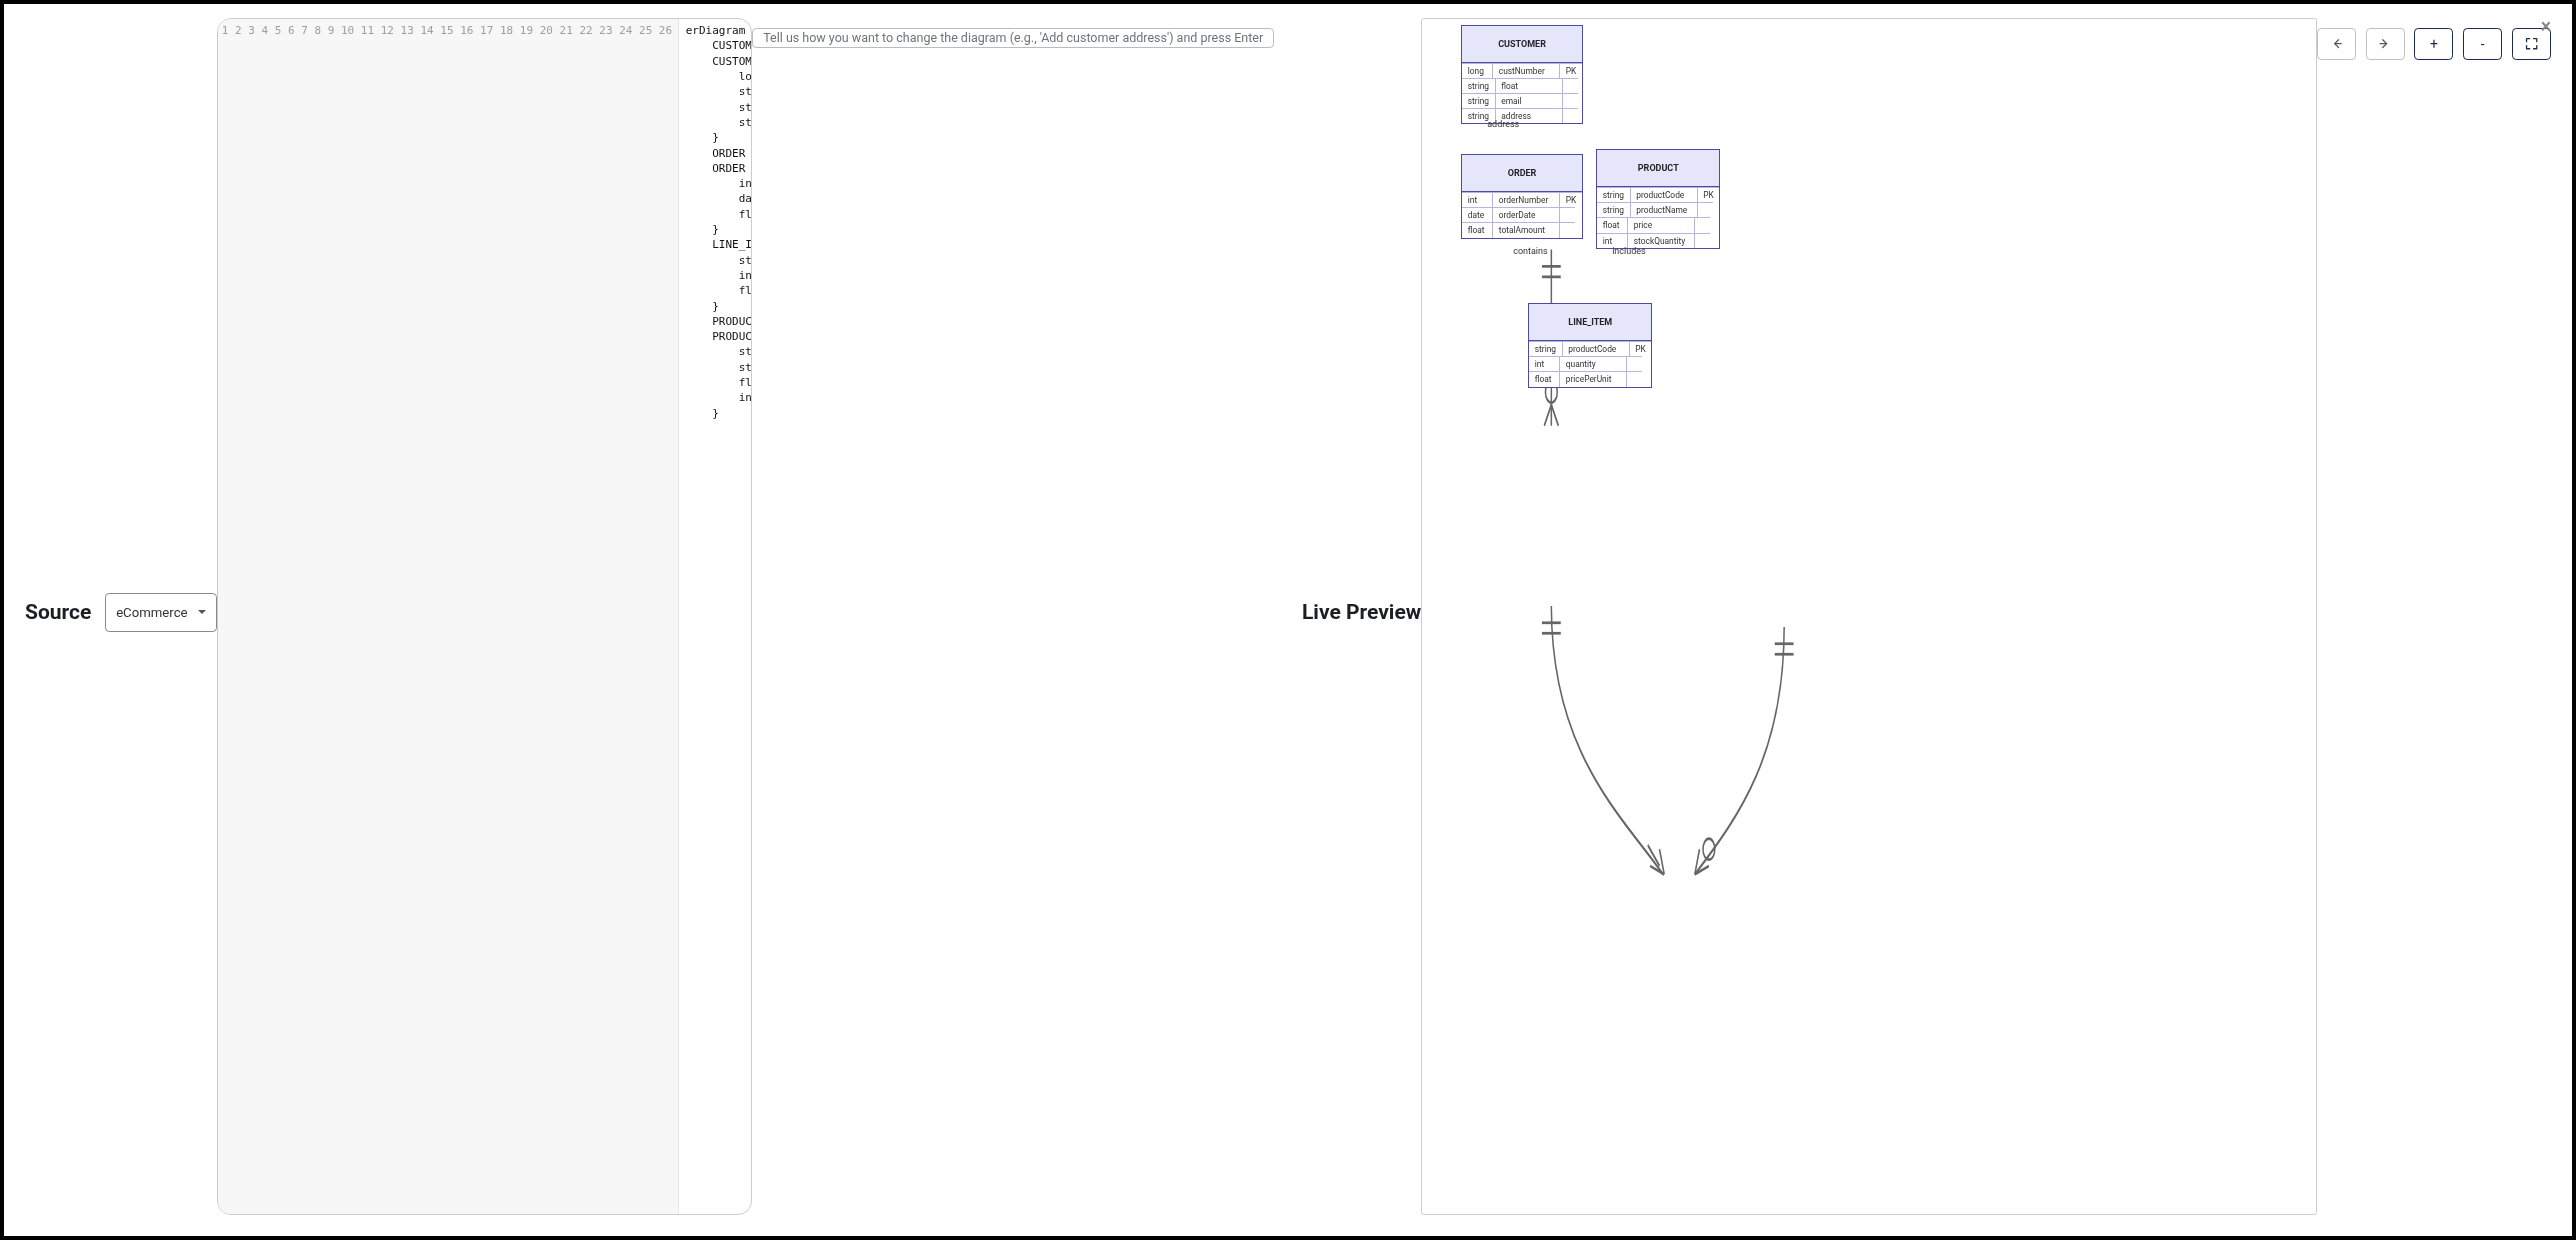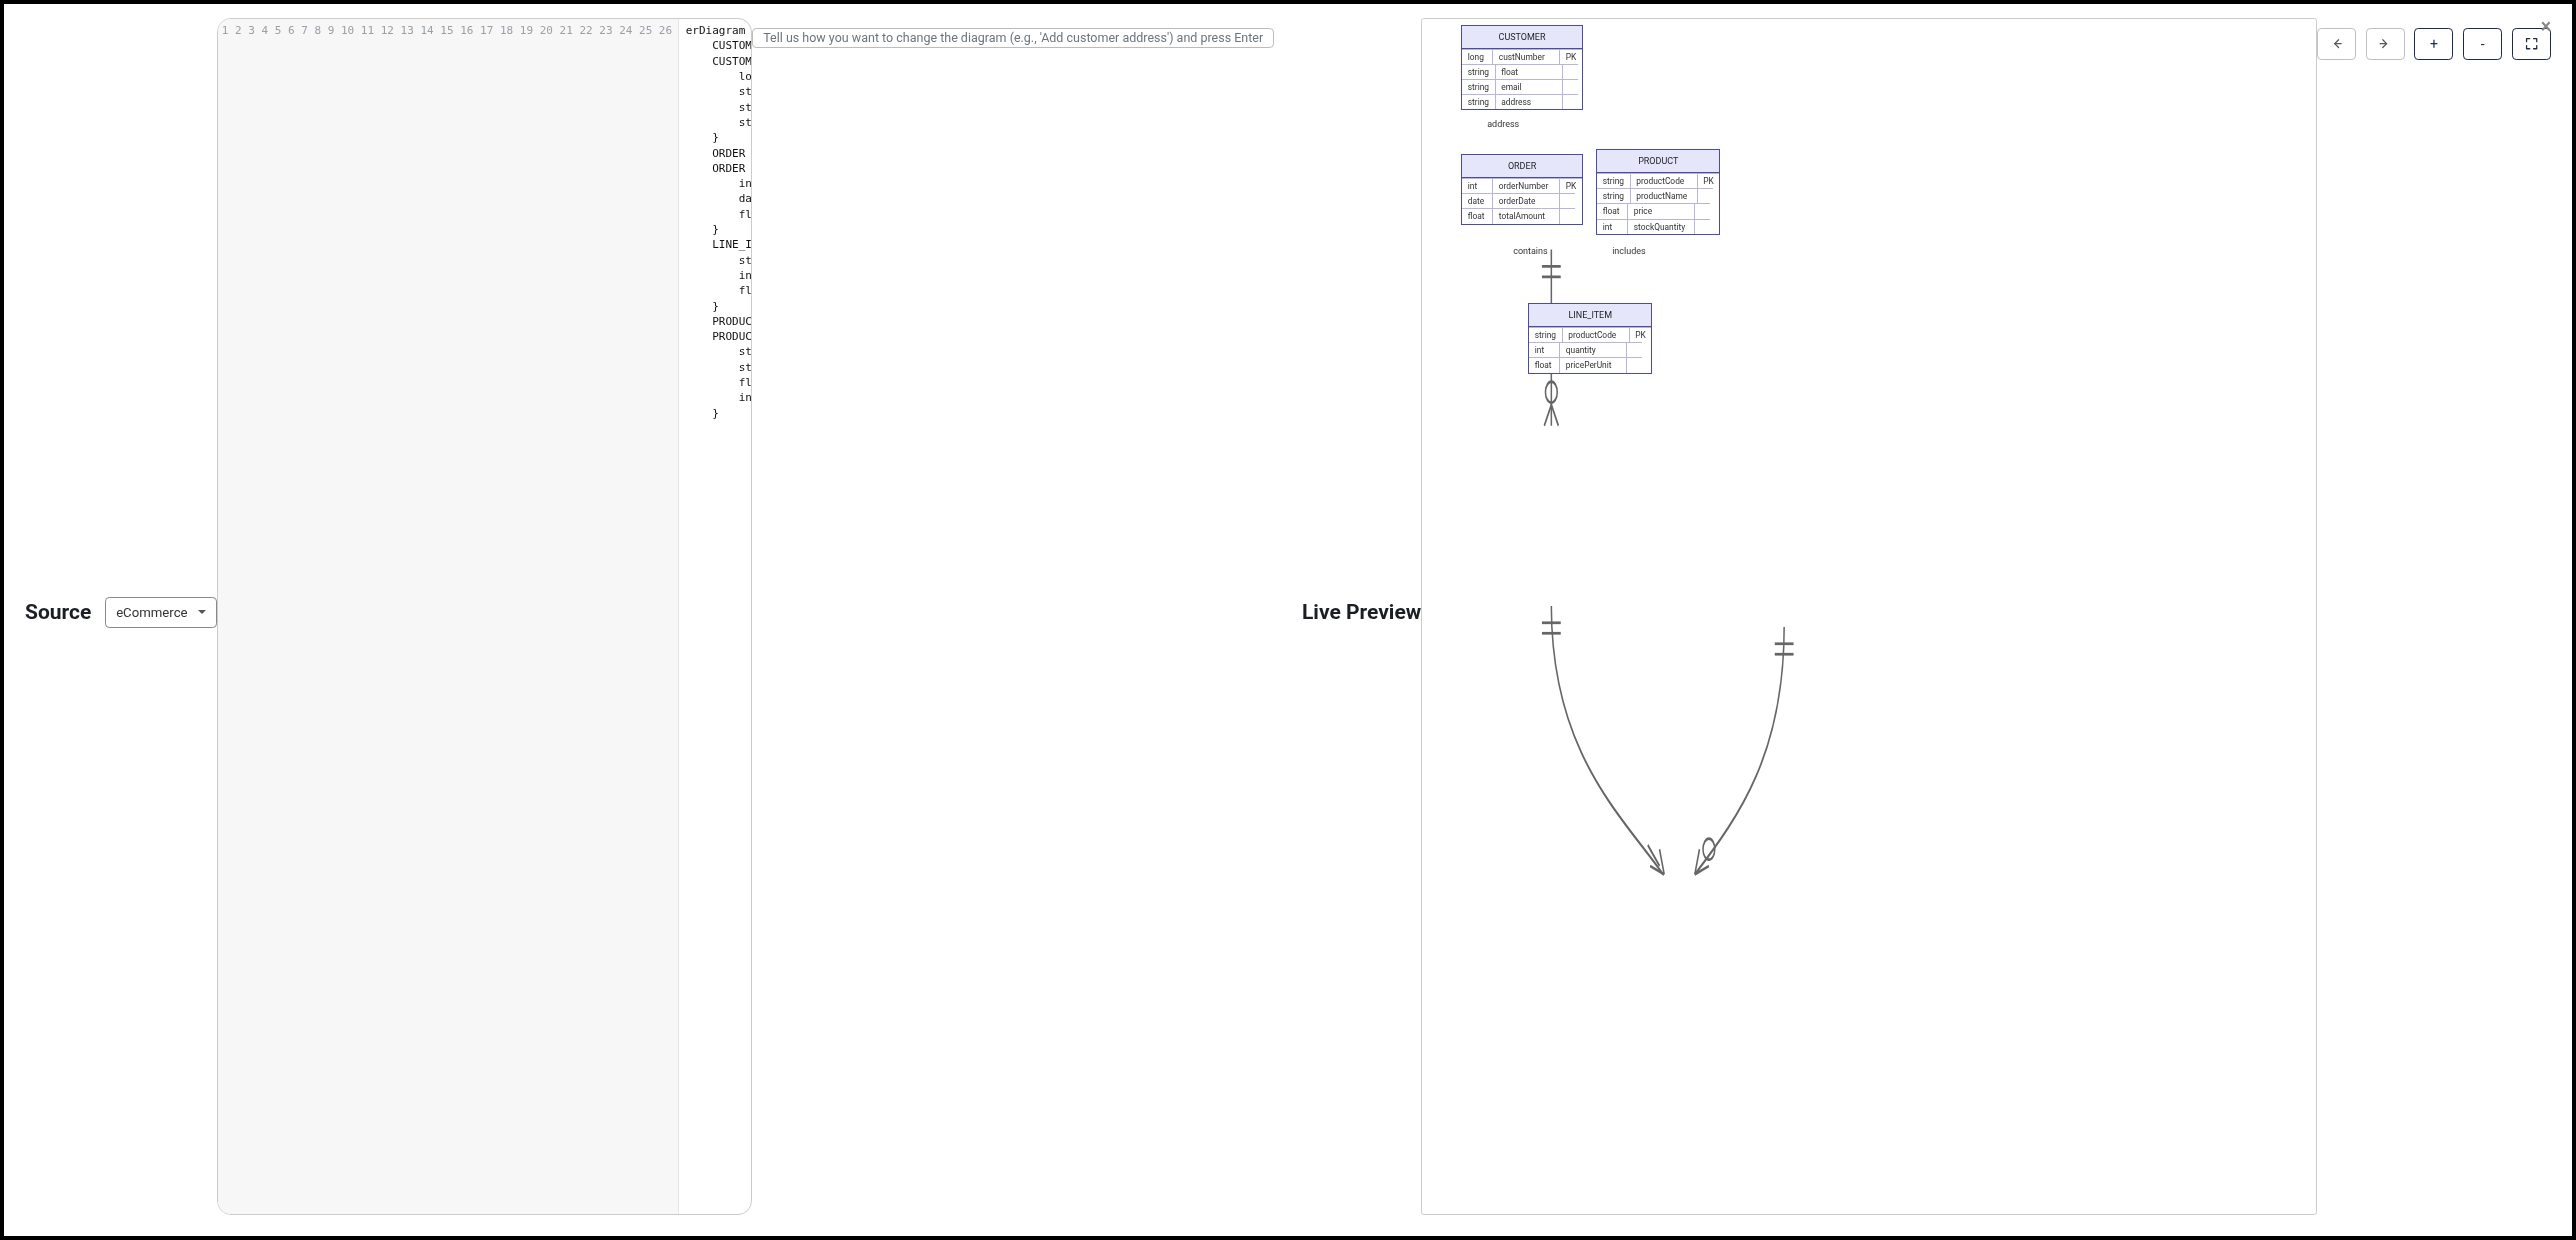--- a/index.html
+++ b/index.html
@@ -4,33 +4,33 @@
 <style>
   html,body{margin:0;padding:0;height:100%;font-family:-apple-system,BlinkMacSystemFont,"Segoe UI",Roboto,Helvetica,Arial,sans-serif;color:#212529;background:#fff}
   *{box-sizing:border-box}
   .outer{border:4.2px solid #000;padding:14px 21px 21px 21px;min-height:100vh;display:flex;flex-direction:column;gap:0;position:relative}
   .close-x{position:absolute;top:12.5px;right:21px;font-size:19.5px;line-height:1;color:#888;cursor:pointer;font-weight:600}
   .cols{display:flex;gap:28px;flex:1;min-height:0}
   .col{flex:1;display:flex;flex-direction:row;min-width:0}
   
   .hdr-row{display:flex;align-items:center;gap:14px;margin-bottom:8.4px}
   .hdr-title{font-size:21px;font-weight:700;color:#1b1f23}
-  .select{flex:1;height:31px;border:0.7px solid #888;border-radius:4.2px;padding:0 28px 0 9.8px;font-size:13.2px;color:#333;background:#fff;position:relative;display:flex;align-items:center}
+  .select{flex:1;height:39px;border:0.7px solid #888;border-radius:4.2px;padding:0 28px 0 9.8px;font-size:13.2px;color:#333;background:#fff;position:relative;display:flex;align-items:center}
   .select::after{content:"";position:absolute;right:9.8px;top:50%;width:0;height:0;border-left:4.2px solid transparent;border-right:4.2px solid transparent;border-top:4.9px solid #555;transform:translateY(-50%)}
   
   .editor{flex:1;border:0.7px solid #ccc;border-radius:14px;display:flex;overflow:hidden;font-family:ui-monospace,Menlo,Consolas,monospace;font-size:11px;line-height:15.3px}
   .gutter{background:#f7f7f7;color:#9aa0a6;text-align:right;padding:4.2px 5.6px 4.2px 4.2px;border-right:0.7px solid #e5e5e5;user-select:none;min-width:24px}
   .code{padding:4.2px 7px;white-space:pre;color:#111;overflow:auto;flex:1}
   
   .prompt{margin-top:9.8px;height:20px;border:0.7px solid #bbb;border-radius:4.2px;padding:0 9.8px;display:flex;align-items:center;color:#6c757d;font-size:12.5px}
   
   .preview{flex:1;border:0.7px solid #ccc;border-radius:2.8px;position:relative;overflow:hidden}
   .er-wrap{position:absolute;inset:0}
   .er-table{position:absolute;border:1px solid #4b4ba3;background:#fff;font-size:9px}
-  .er-title{background:#e6e6fa;text-align:center;font-weight:400;padding:6px 7px;border-bottom:1px solid #4b4ba3}
+  .er-title{background:#e6e6fa;text-align:center;font-weight:700;padding:13px 7px;border-bottom:1px solid #4b4ba3}
   .er-row{display:flex}
   .er-row>div{border-top:0.7px solid #b7b6da;border-right:0.7px solid #b7b6da;padding:2.1px 5.6px;font-size:8.4px;color:#333}
   .er-row>div:last-child{border-right:none;min-width:15.3px;text-align:center}
   .er-row:first-of-type>div{border-top:none}
   .er-type{min-width:31px;color:#555}
   .er-name{min-width:67px}
   .er-key{}
   .rel-label{position:absolute;font-size:9px;color:#333;background:transparent}
   
   .toolbar{margin-top:9.8px;display:flex;gap:9.8px}

